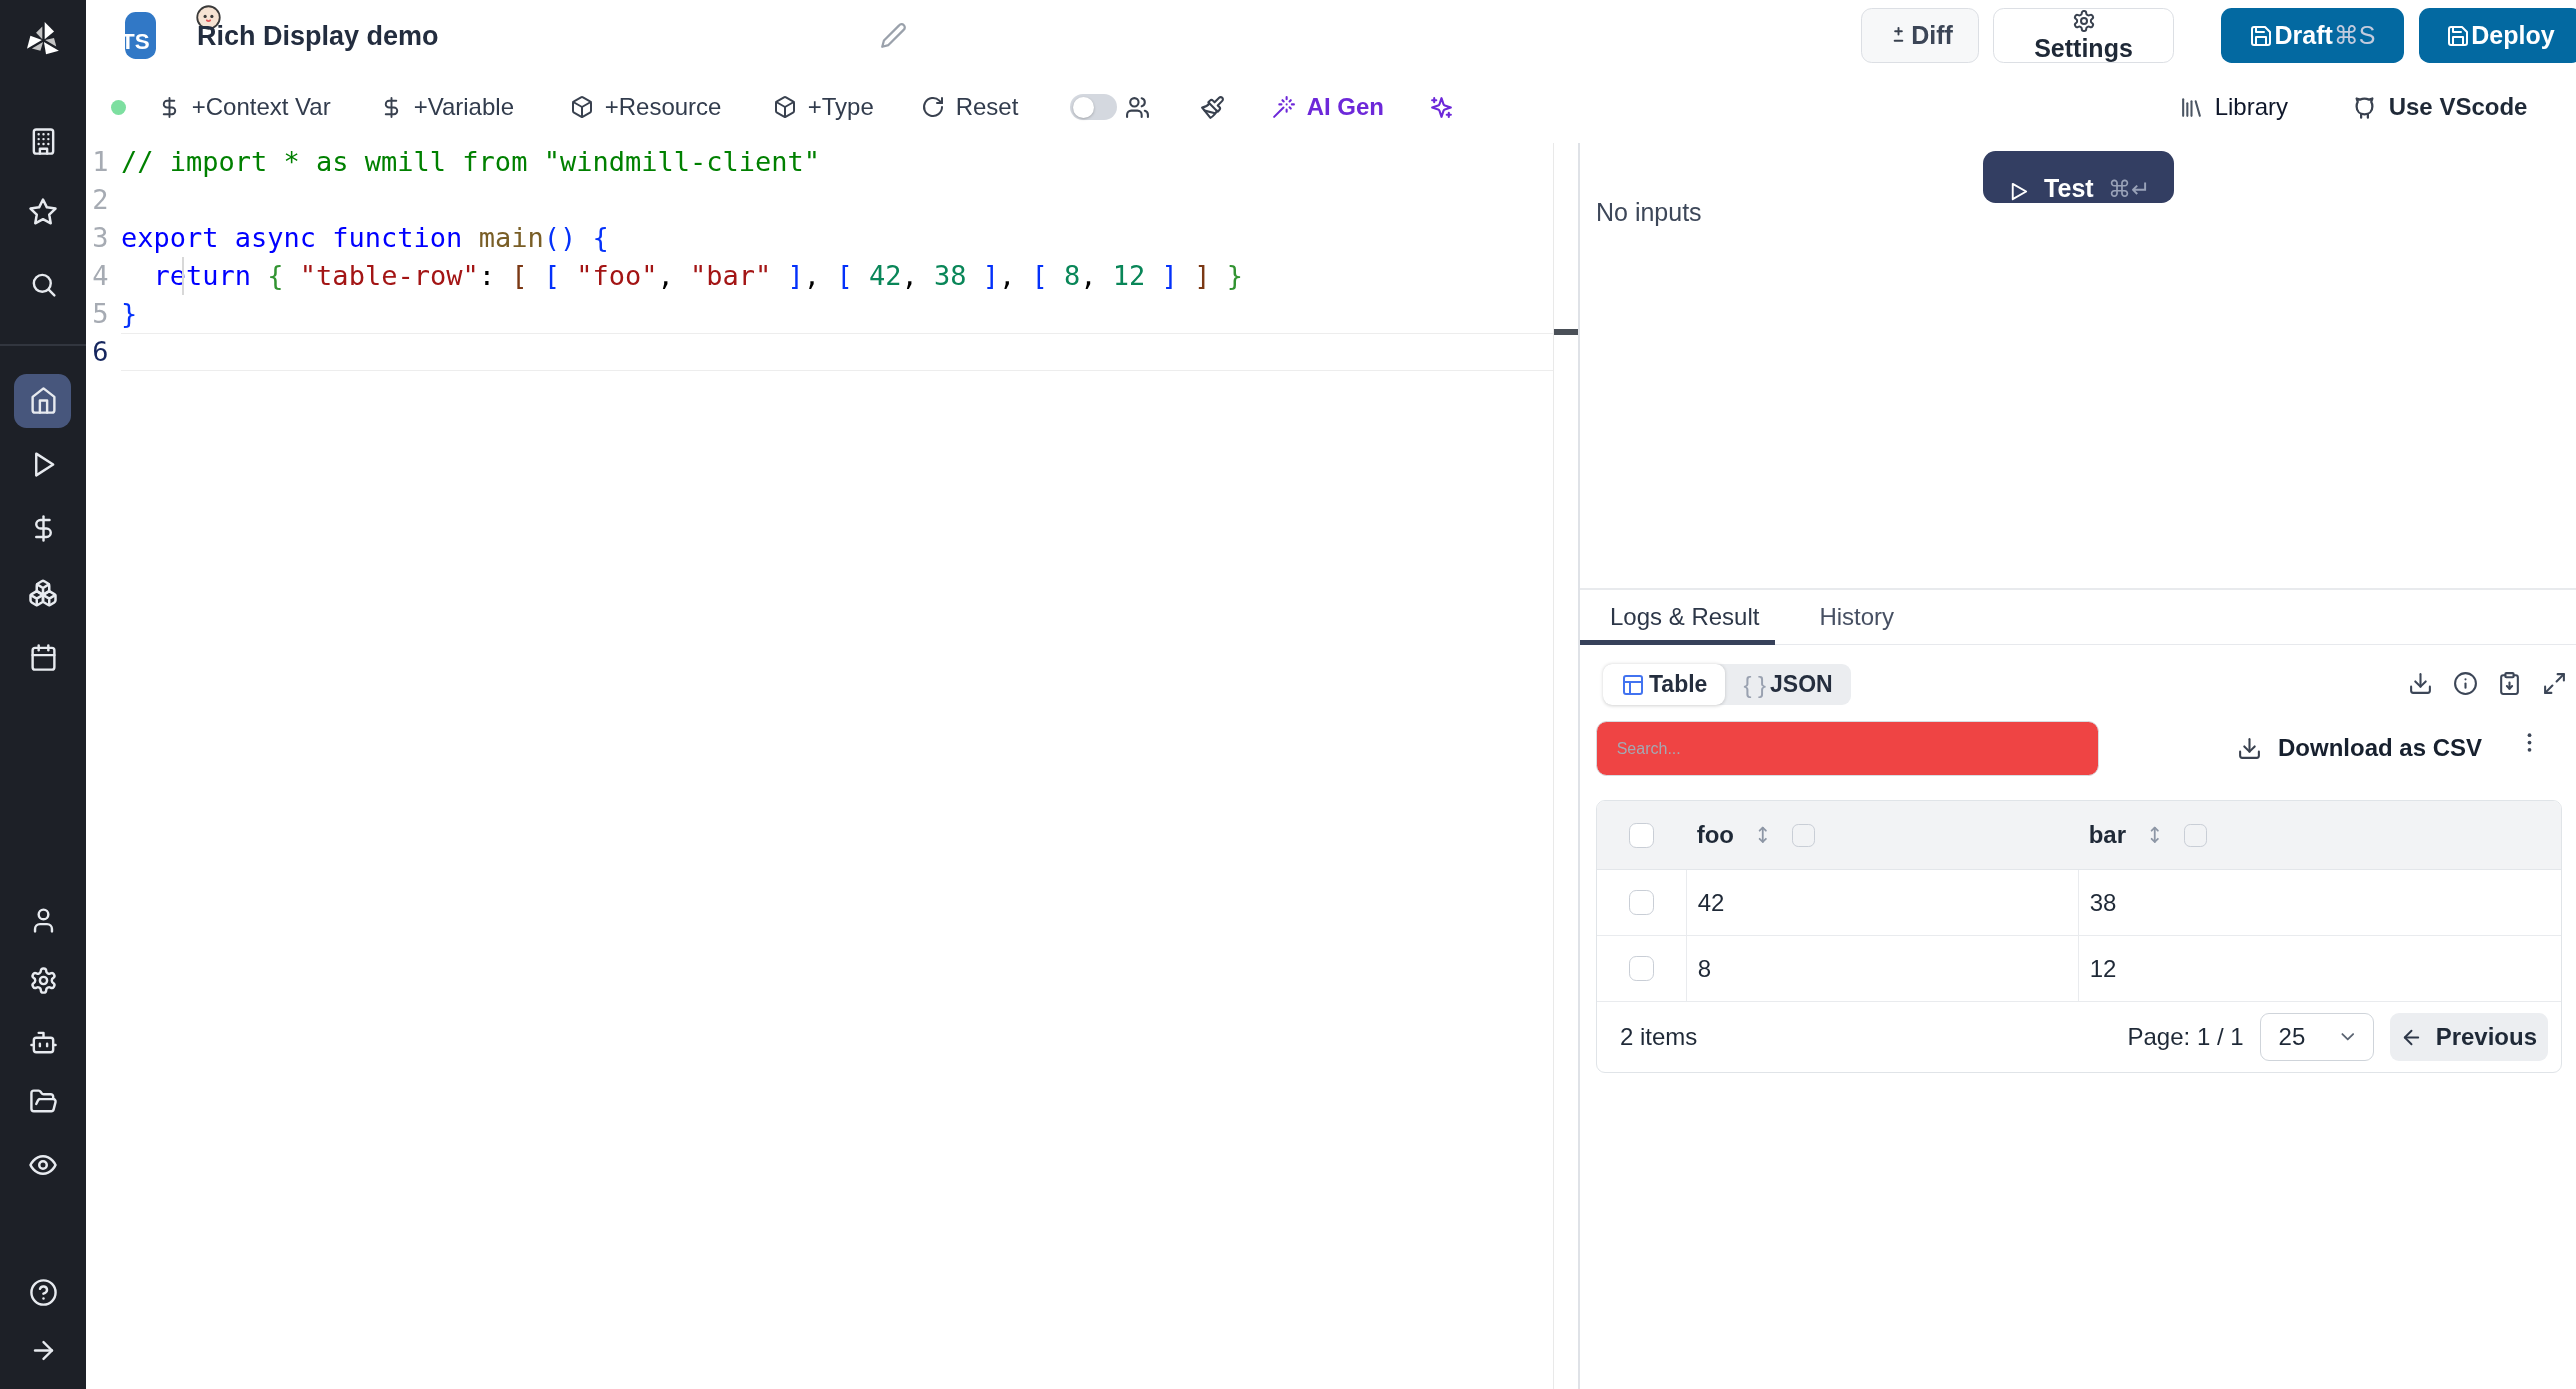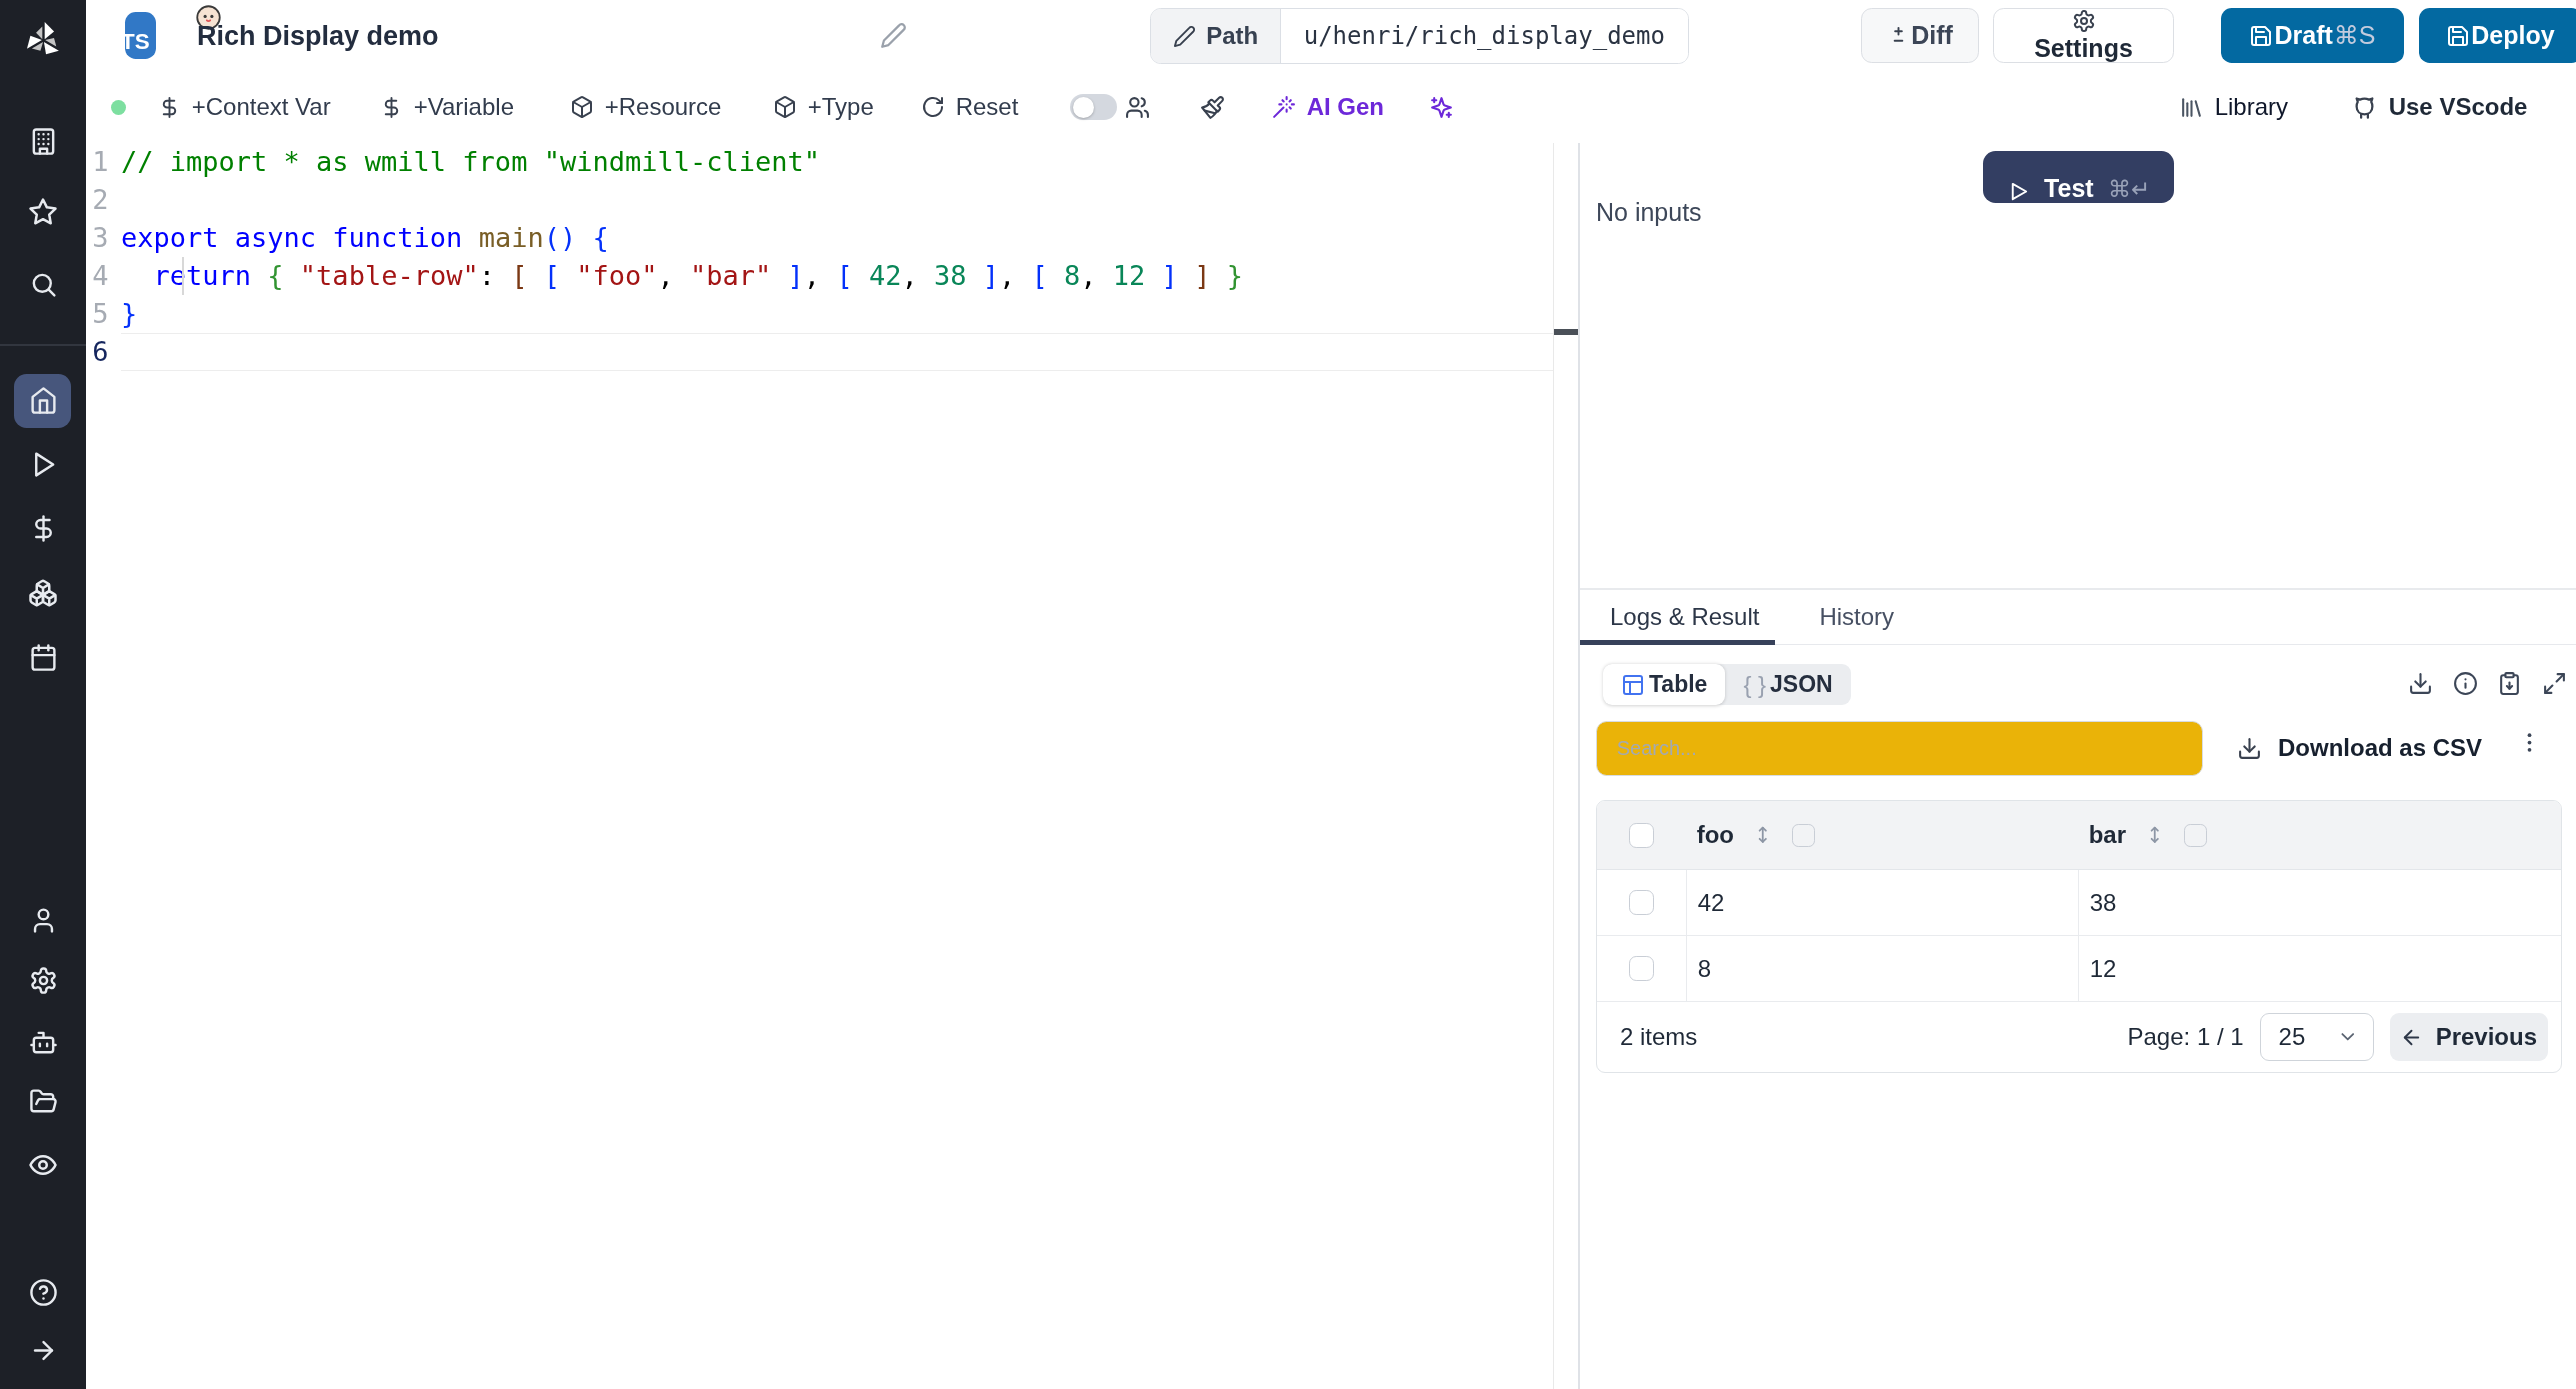--- a/index.html
+++ b/index.html
@@ -78,22 +78,22 @@
   .seg{position:absolute;left:23px;top:521px;height:41px;background:#ebedf0;border-radius:9px;display:flex;align-items:center;}
   .seg-btn{height:41px;display:flex;align-items:center;gap:4px;padding:0 18px;font-size:23px;font-weight:600;color:#252e3e;cursor:pointer;box-sizing:border-box;}
   .seg-btn.active{background:#fff;border-radius:9px;box-shadow:0 0.9px 3.6px rgba(0,0,0,.18);}
   .seg-btn .tbl-ic{stroke:#4273f0;}
   .braces{color:#99a1b0;font-weight:400;font-size:24px;}
 
   .mini-icons{position:absolute;top:528px;display:flex;gap:19.7px;}
   .mini-icons .mi{cursor:pointer;}
   .mini-icons svg{stroke:#3c4657;}
 
-  .search-box{position:absolute;left:16px;top:578px;width:607px;height:55px;border:1.8px solid #d8dce1;border-radius:10.7px;box-sizing:border-box;
-              font-size:20px;color:#1f2937;padding:0 19.7px;outline:none;font-family:"Liberation Sans",sans-serif;background:#eab308;}
+  .search-box{position:absolute;left:16px;top:578px;width:503px;height:55px;border:1.8px solid #d8dce1;border-radius:10.7px;box-sizing:border-box;
+              font-size:16px;color:#1f2937;padding:0 19.7px;outline:none;font-family:"Liberation Sans",sans-serif;background:#ef4444;}
   .search-box::placeholder{color:#a3a9b3;}
   .csv{position:absolute;left:657px;top:581px;height:48px;display:flex;align-items:center;gap:16px;font-size:24px;font-weight:600;color:#17202e;cursor:pointer;}
   .kebab{position:absolute;left:937px;top:587px;cursor:pointer;}
 
   .rtable{position:absolute;left:16px;top:657px;width:966px;border:1.8px solid #e0e4e8;border-radius:9px;box-sizing:border-box;overflow:hidden;background:#fff;}
   .thead{height:68px;background:#f2f3f5;display:flex;align-items:center;border-bottom:1.8px solid #e3e6ea;}
   .cb-col{width:89px;flex:none;display:flex;align-items:center;justify-content:center;}
   .col-foo{width:392px;flex:none;display:flex;align-items:center;gap:18px;padding-left:10.7px;box-sizing:border-box;}
   .col-bar{flex:1;display:flex;align-items:center;gap:18px;padding-left:10.7px;box-sizing:border-box;}
   .hcell-label{font-size:24px;font-weight:700;color:#1f2937;}
@@ -282,31 +282,20 @@
         </svg>
       </span>
     </div>
     <div class="page-title">Rich Display demo</div>
     <span class="title-pencil">
       <svg width="27" height="27" viewBox="0 0 24 24" class="ic">
           <path d="M17 3a2.85 2.83 0 1 1 4 4L7.5 20.5 2 22l1.5-5.5Z"></path>
         </svg>
     </span>
 
-    <div class="path-group">
-      <div class="path-label">
-        <span>
-            <svg width="23" height="23" viewBox="0 0 24 24" class="ic">
-              <path d="M17 3a2.85 2.83 0 1 1 4 4L7.5 20.5 2 22l1.5-5.5Z"></path>
-            </svg>
-          </span>
-        <span>Path</span>
-      </div>
-      <div class="path-value">u/henri/rich_display_demo</div>
-    </div>
 
     <div class="hbtn hbtn-light" style="left:1775px;width:118px;">
       <span>
           <svg width="23" height="23" viewBox="0 0 24 24" class="ic">
             <path d="M12 4v7M8.5 7.5h7M8 17.5h8"></path>
           </svg>
         </span>
       <span>Diff</span>
     </div>
     <div class="hbtn hbtn-white" style="left:1907px;width:181px;flex-direction:column;">

